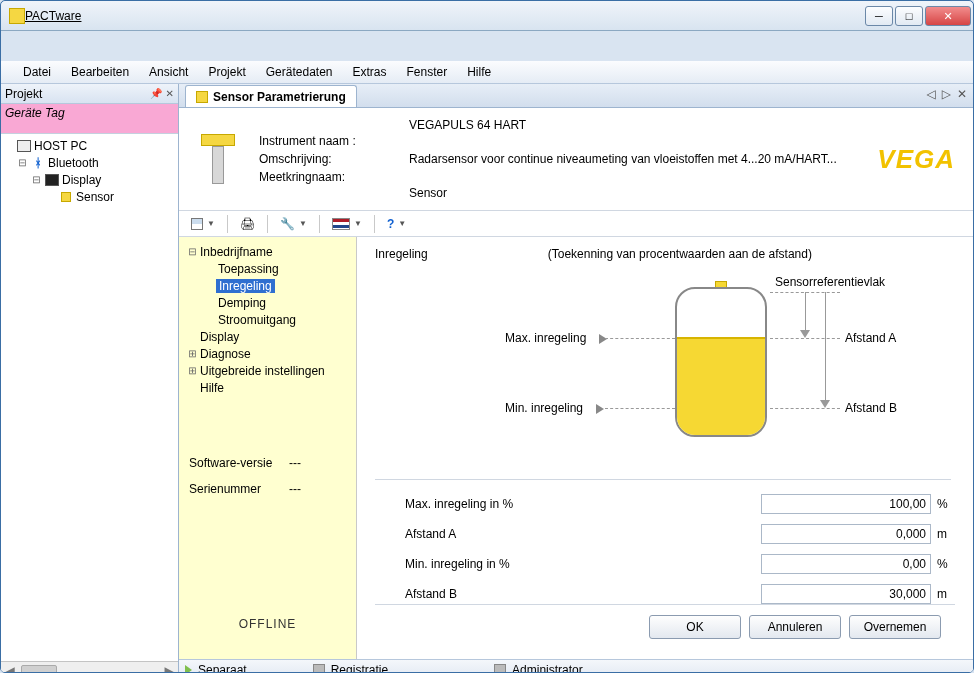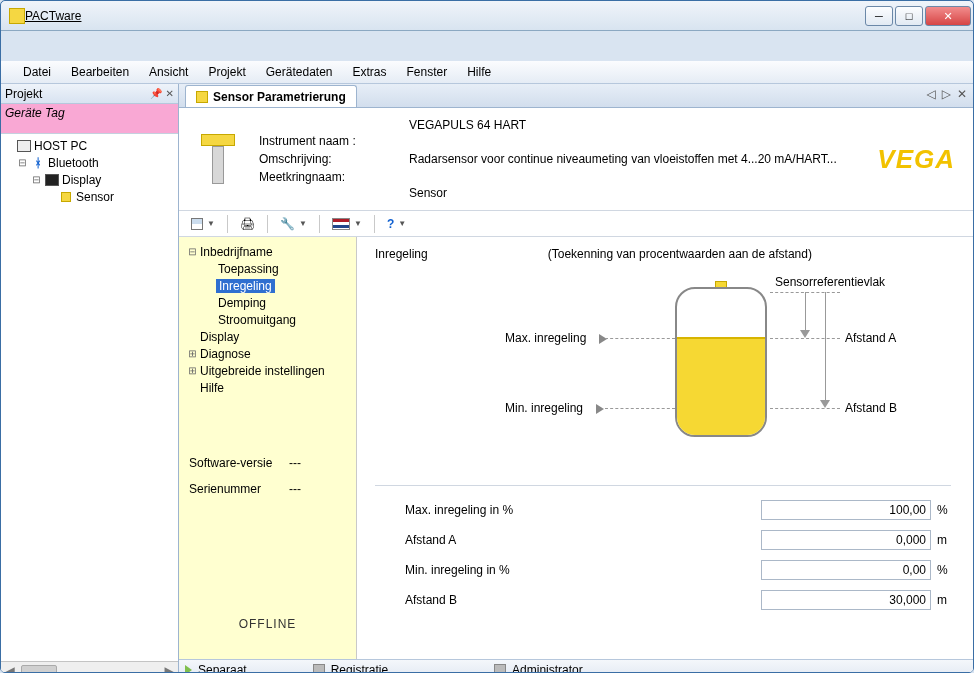--- a/index.html
+++ b/index.html
@@ -320,20 +320,25 @@
               <span class="u">%</span>
             </div>
           <div class="frow">
               <span class="k">Afstand B</span>
               <span class="sp"></span>
               <input value="30,000" style="">
               <span class="u">m</span>
             </div>
         </div>
         <div style="flex:1"></div>
+        <div class="btn-row">
+          <button class="btn">OK</button>
+          <button class="btn">Annuleren</button>
+          <button class="btn">Overnemen</button>
+        </div>
       </div>
     </div>
 
     <div class="status1">
       <span class="trip"></span>
       <span>Separaat</span>
       <span style="width:60px"></span>
       <span class="sqic"></span>
       <span>Registratie</span>
       <span style="width:100px"></span>

